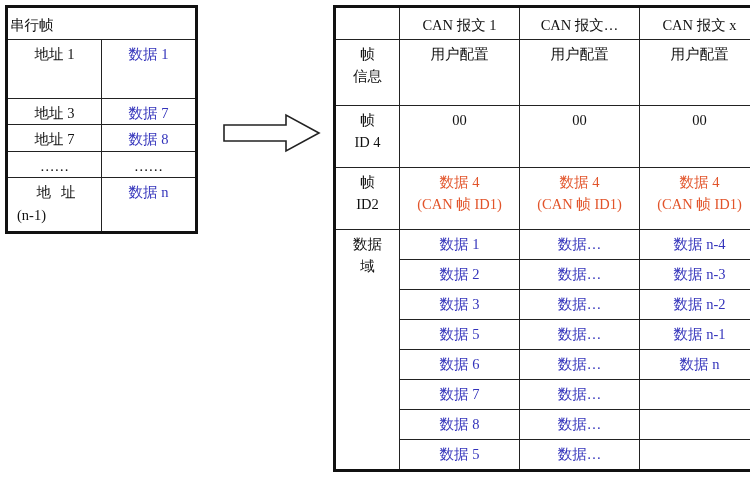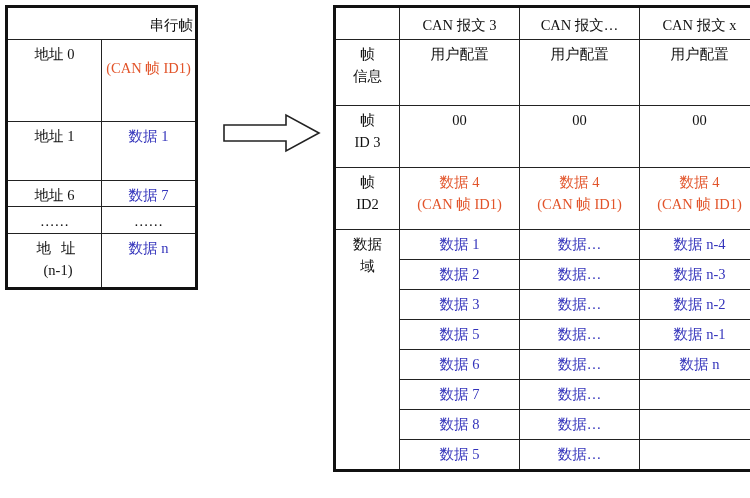--- a/index.html
+++ b/index.html
@@ -43,37 +43,37 @@
 
   
   #serial-frame-table {
     left: 5px;
     top: 5px;
     width: 193px;
   }
   #serial-frame-table td.addr-col { width: 71px; text-align: center; }
   #serial-frame-table td.data-col { width: 118px; }
   #serial-frame-table td.hdr {
-    text-align: right;
+    text-align: left;
     vertical-align: middle;
     height: 28px;
   }
   .rh-xl   { height: 78px; }
   .rh-lg   { height: 55px; }
   .rh-sm   { height: 20px; }
   .rh-dots { height: 18px; }
   .rh-last { height: 50px; }
 
   .addr-spread {
     letter-spacing: 0.22em;
     padding-left: 6px;
   }
   .sub-line {
     display: block;
-    text-align: center;
+    text-align: left;
     padding-left: 7px;
     letter-spacing: 0;
   }
   .celltext-top { display: block; }
   .celltext-pad { padding-top: 14px; }
 
   
   #transform-arrow {
     position: absolute;
     left: 222px;
@@ -103,41 +103,39 @@
 </style>
 </head>
 <body>
 
 <table id="serial-frame-table" class="frame-table">
   <tbody>
     <tr>
       <td class="hdr txt-black" colspan="2">串行帧</td>
     </tr>
 
-    <tr>
-      <td class="addr-col rh-xl txt-black">地址 0</td>
-      <td class="data-col rh-xl txt-orange">
-        <span class="celltext-top celltext-pad">(CAN 帧 ID1)</span>
-      </td>
-    </tr>
 
     <tr>
       <td class="addr-col rh-lg txt-black">地址 1</td>
       <td class="data-col rh-lg txt-blue">数据 1</td>
     </tr>
 
 
 
 
 
     <tr>
-      <td class="addr-col rh-sm txt-black">地址 6</td>
+      <td class="addr-col rh-sm txt-black">地址 3</td>
       <td class="data-col rh-sm txt-blue">数据 7</td>
     </tr>
 
+    <tr>
+      <td class="addr-col rh-sm txt-black">地址 7</td>
+      <td class="data-col rh-sm txt-blue">数据 8</td>
+    </tr>
 
     <tr>
       <td class="addr-col rh-dots txt-black">……</td>
       <td class="data-col rh-dots txt-black">……</td>
     </tr>
 
     <tr>
       <td class="addr-col rh-last txt-black">
         <span class="celltext-top addr-spread">地 址</span>
         <span class="sub-line">(n-1)</span>
@@ -148,39 +146,39 @@
 </table>
 
 <svg id="transform-arrow" viewBox="0 0 100 42">
   <polygon points="2,13 64,13 64,3 97,21 64,39 64,29 2,29" fill="#ffffff" stroke="#222222" stroke-width="1.6" stroke-linejoin="miter"></polygon>
 </svg>
 
 <table id="can-message-table" class="frame-table">
   <tbody>
     <tr>
       <td class="label-col hdr blank txt-black"></td>
-      <td class="msg-col hdr txt-black">CAN 报文 3</td>
+      <td class="msg-col hdr txt-black">CAN 报文 1</td>
       <td class="msg-col hdr txt-black">CAN 报文…</td>
       <td class="msg-col hdr txt-black">CAN 报文 x</td>
     </tr>
 
     <tr>
       <td class="label-col rh-info txt-black">
         <span class="two-line">帧</span>
         <span class="two-line">信息</span>
       </td>
       <td class="msg-col rh-info txt-black">用户配置</td>
       <td class="msg-col rh-info txt-black">用户配置</td>
       <td class="msg-col rh-info txt-black">用户配置</td>
     </tr>
 
     <tr>
       <td class="label-col rh-id txt-black">
         <span class="two-line">帧</span>
-        <span class="two-line">ID 3</span>
+        <span class="two-line">ID 4</span>
       </td>
       <td class="msg-col rh-id txt-black">00</td>
       <td class="msg-col rh-id txt-black">00</td>
       <td class="msg-col rh-id txt-black">00</td>
     </tr>
 
     <tr>
       <td class="label-col rh-id txt-black">
         <span class="two-line">帧</span>
         <span class="two-line">ID2</span>

